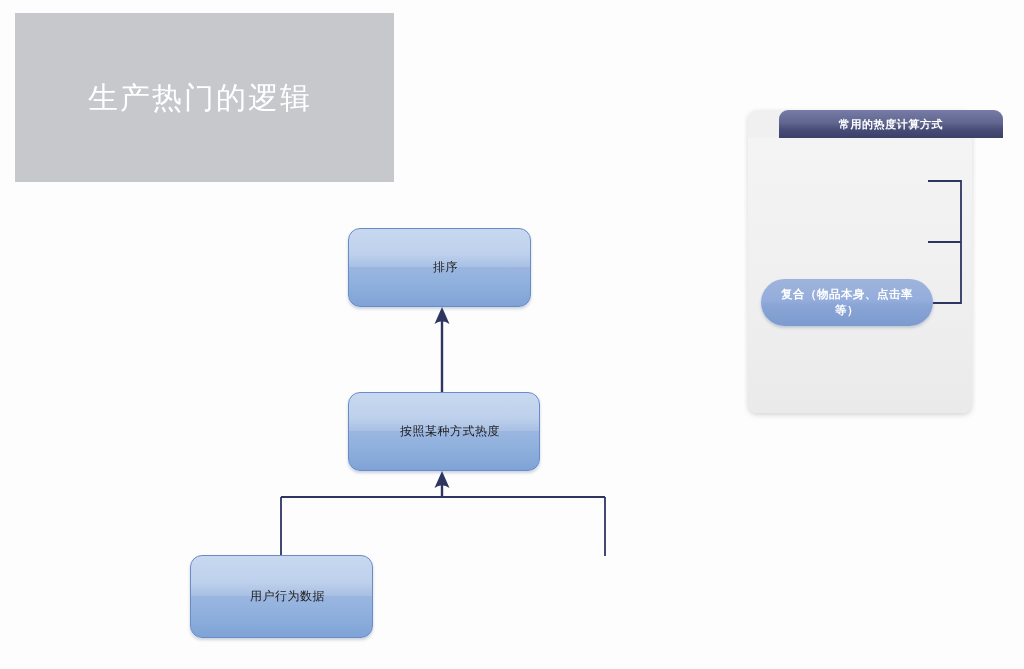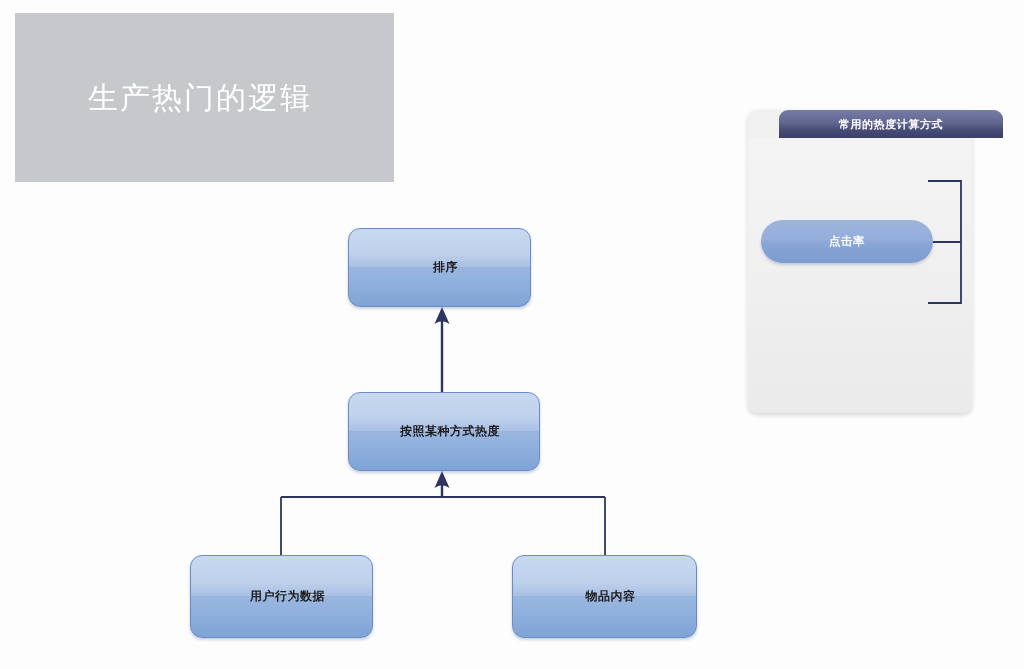--- a/index.html
+++ b/index.html
@@ -56,21 +56,21 @@
         #a9c0e4 49%,
         #9ab6e0 50%,
         #8fb0dd 72%,
         #7fa3d6 100%);
     box-shadow: 0 2px 3px rgba(90,110,150,0.30);
     display: flex;
     align-items: center;
     justify-content: center;
     color: #1c1c1c;
     font-size: 12px;
-    font-weight: 700;
+    font-weight: 400;
     letter-spacing: 0.5px;
     text-align: center;
     padding-left: 12px;
   }
   #box-sort   { left: 348px; top: 228px; width: 183px; height: 79px; }
   #box-heat   { left: 348px; top: 392px; width: 192px; height: 79px; }
   #box-behav  { left: 190px; top: 555px; width: 183px; height: 83px; }
   #box-item   { left: 512px; top: 555px; width: 185px; height: 83px; }
 
   
@@ -170,27 +170,26 @@
     <line x1="281" y1="497" x2="605" y2="497" stroke="#2e3561" stroke-width="1.8"></line>
 
     <line x1="281" y1="497" x2="281" y2="556" stroke="#2e3561" stroke-width="1.8"></line>
 
     <line x1="605" y1="497" x2="605" y2="556" stroke="#2e3561" stroke-width="1.8"></line>
   </svg>
 
   <div class="flow-box" id="box-sort">排序</div>
   <div class="flow-box" id="box-behav">用户行为数据</div>
   <div class="flow-box" id="box-heat">按照某种方式热度</div>
-  <div class="flow-box" id="box-item">物品内容</div>
 
   <div id="side-panel">
     <div id="side-panel-header">常用的热度计算方式</div>
     <div id="side-panel-body"></div>
   </div>
 
   <svg id="panel-connectors" viewBox="0 0 1024 669" width="1024" height="669" xmlns="http://www.w3.org/2000/svg">
     <path d="M928 181 L961 181 L961 242 L928 242" fill="none" stroke="#2e3561" stroke-width="1.8"></path>
     <path d="M928 303 L961 303 L961 243" fill="none" stroke="#2e3561" stroke-width="1.8"></path>
   </svg>
 
-  <div class="pill" id="pill-1">点击率</div>
+  <div class="pill" id="pill-2">复合（物品本身、点击率等）</div>
 
 </div>
 
 </body></html>

